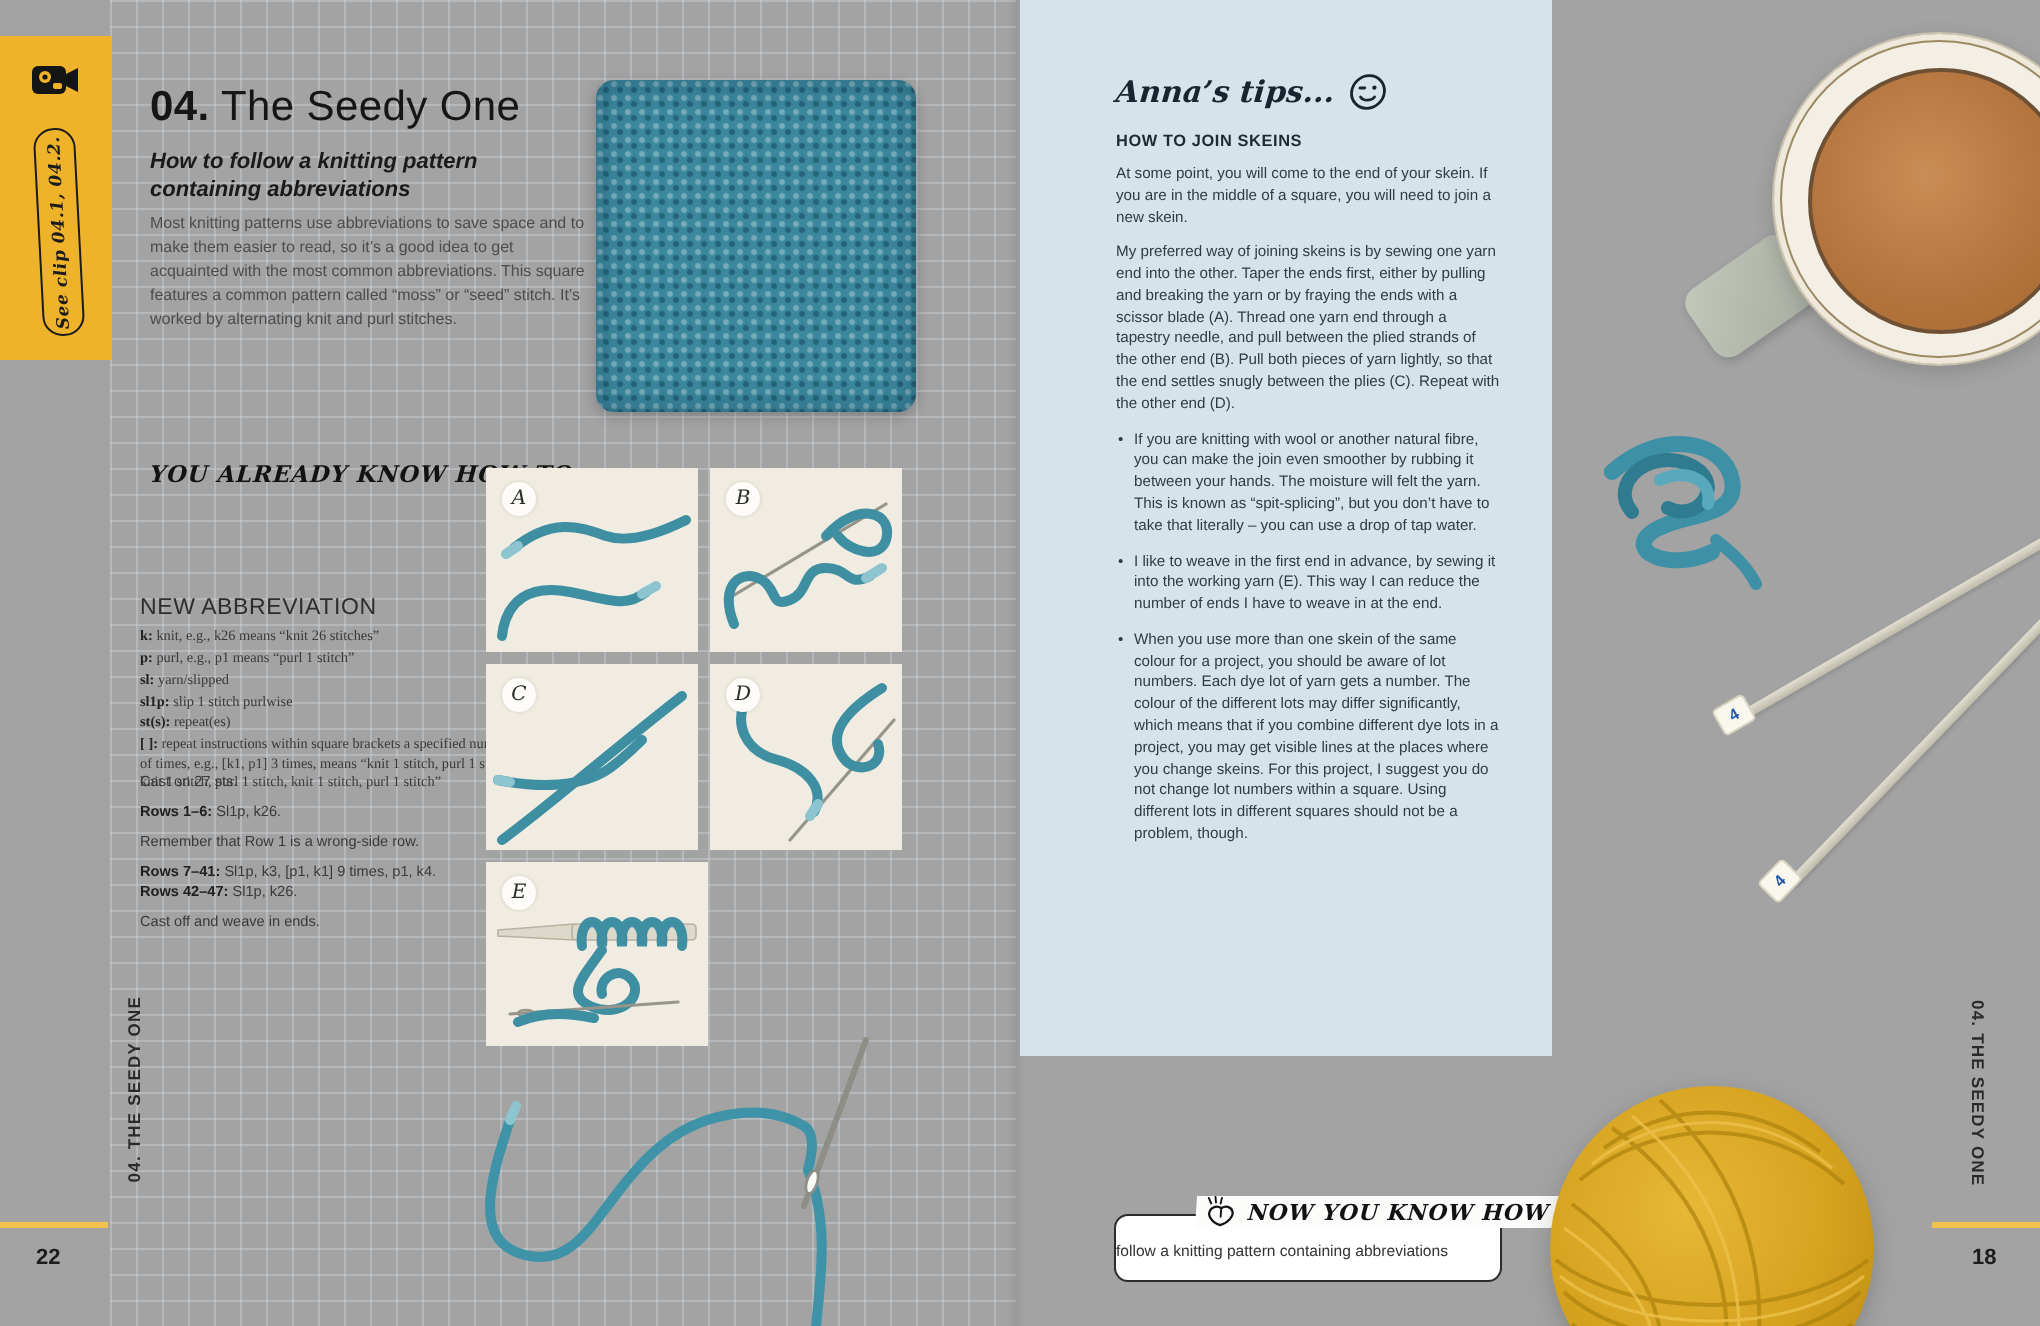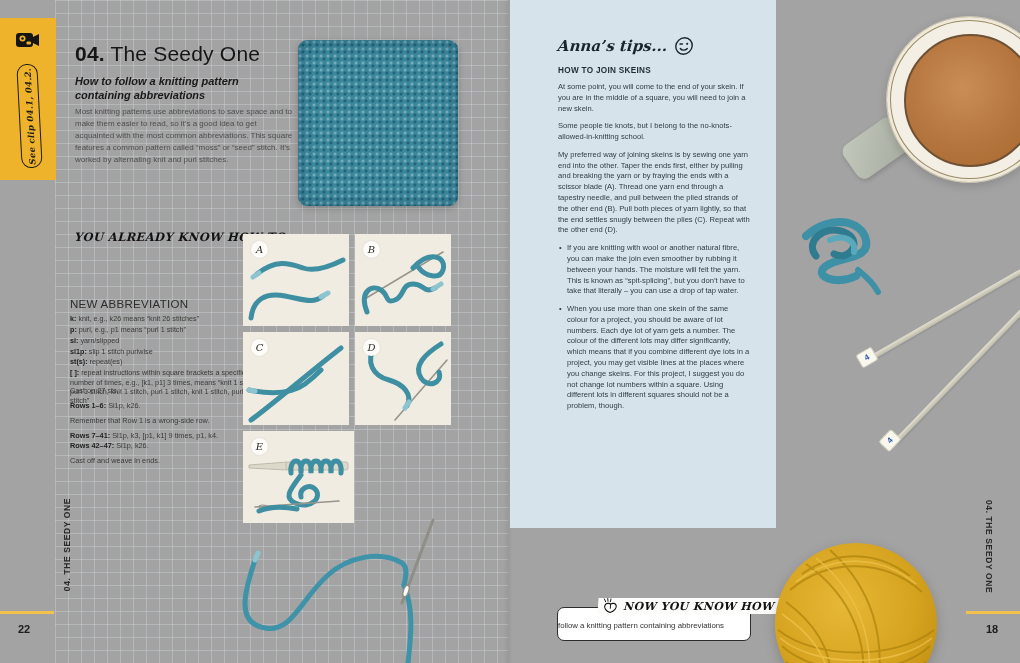--- a/index.html
+++ b/index.html
@@ -41,21 +41,21 @@
     font-family:"DejaVu Serif",serif;font-style:italic;font-weight:bold;
     font-size:11.5px;color:#121212;letter-spacing:.4px;transform:skewX(-4deg);
     display:flex;align-items:center;gap:5px;white-space:nowrap;
   }
   .knowhow{position:absolute;left:70px;top:228px;width:190px;}
   .knowhow ul{margin:7px 0 0 0;padding:0;list-style:none;}
   .knowhow li{font-size:7.3px;line-height:1.45;color:#3a3a3a;padding-left:7px;position:relative;}
   .knowhow li::before{content:"•";position:absolute;left:0;top:0;font-size:7px;color:#3a3a3a;}
   .abbr{position:absolute;left:70px;top:298px;width:190px;}
   .abbr h3{margin:0 0 4px 0;font-size:11.5px;font-weight:400;color:#2d2d2d;letter-spacing:.3px;}
-  .abbr p{margin:0 0 1.5px 0;font-size:7.2px;line-height:1.3;color:#3a3a3a;}
+  .abbr p{margin:0 0 1.5px 0;font-size:7.2px;line-height:1.3;color:#3a3a3a;font-family:Liberation Serif, serif;}
   .abbr b{color:#222;}
   .instructions{position:absolute;left:70px;top:386px;width:190px;}
   .instructions h3{margin:0 0 5px 0;font-size:15px;font-weight:800;color:#161616;}
   .instructions p{margin:0 0 5px 0;font-size:7.3px;line-height:1.35;color:#3a3a3a;}
   .instructions b{color:#1f1f1f;}
   
   .knit-square{
     position:absolute;left:298px;top:40px;width:160px;height:166px;border-radius:9px;
     background-color:#3b879c;
     background-image:
@@ -245,24 +245,24 @@
       <svg width="20" height="20" viewBox="0 0 20 20">
         <circle cx="10" cy="10" r="8.2" fill="none" stroke="#17262e" stroke-width="1.4"></circle>
         <path d="M5.8 8 L8.2 8" stroke="#17262e" stroke-width="1.4" stroke-linecap="round"></path>
         <circle cx="13" cy="7.8" r="1.1" fill="#17262e"></circle>
         <path d="M6.5 12.5 C8 14.6 12 14.6 13.5 12.5" fill="none" stroke="#17262e" stroke-width="1.4" stroke-linecap="round"></path>
       </svg>
     </div>
     <div class="tips-sub">HOW TO JOIN SKEINS</div>
     <div class="tips-body">
       <p>At some point, you will come to the end of your skein. If you are in the middle of a square, you will need to join a new skein.</p>
-      <p>Some people tie knots, but I belong to the no-knots-allowed-in-knitting school.</p>
       <p>My preferred way of joining skeins is by sewing one yarn end into the other. Taper the ends first, either by pulling and breaking the yarn or by fraying the ends with a scissor blade (A). Thread one yarn end through a tapestry needle, and pull between the plied strands of the other end (B). Pull both pieces of yarn lightly, so that the end settles snugly between the plies (C). Repeat with the other end (D).</p>
       <ul>
         <li>If you are knitting with wool or another natural fibre, you can make the join even smoother by rubbing it between your hands. The moisture will felt the yarn. This is known as “spit-splicing”, but you don’t have to take that literally – you can use a drop of tap water.</li>
+        <li>I like to weave in the first end in advance, by sewing it into the working yarn (E). This way I can reduce the number of ends I have to weave in at the end.</li>
         <li>When you use more than one skein of the same colour for a project, you should be aware of lot numbers. Each dye lot of yarn gets a number. The colour of the different lots may differ significantly, which means that if you combine different dye lots in a project, you may get visible lines at the places where you change skeins. For this project, I suggest you do not change lot numbers within a square. Using different lots in different squares should not be a problem, though.</li>
       </ul>
     </div>
   </div>
 
   <div class="nowknow">
     <div class="nowknow-head">
       <svg width="17" height="16" viewBox="0 0 18 17">
         <path d="M2 1 L3.5 4 M5.5 0.5 L6 3.5 M9 1 L8.5 4" stroke="#141414" stroke-width="1" stroke-linecap="round" fill="none"></path>
         <path d="M3 8 C4 5.5 7 5 9 6.5 C11 5 14 5.5 15 8 C16 10.5 13.5 14 9 15.5 C4.5 14 2 10.5 3 8 Z" fill="none" stroke="#141414" stroke-width="1.2" stroke-linejoin="round"></path>

